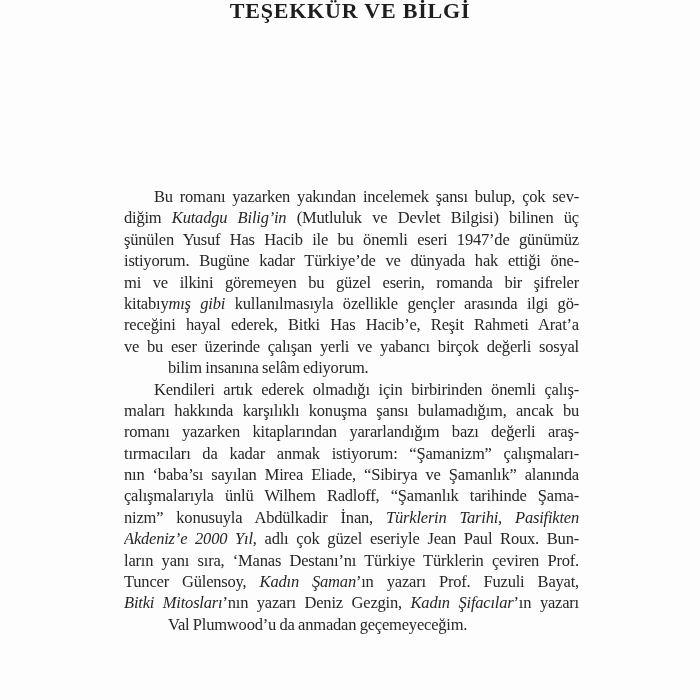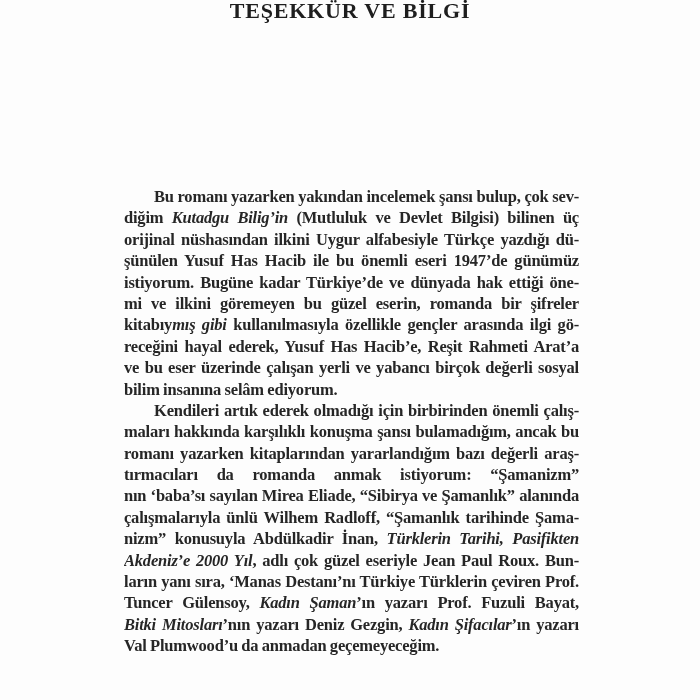--- a/index.html
+++ b/index.html
@@ -38,56 +38,55 @@
     letter-spacing: -0.2px;
     word-spacing: -0.5px;
   }
   .para { margin: 0; }
   .line {
     text-align: justify;
     text-align-last: justify;
     height: 21.4px;
     overflow: hidden;
     white-space: normal;
-    font-weight: bold;
   }
   .line.lastline {
     text-align-last: left;
+    margin-left: 44px;
   }
   .line.indent {
     text-indent: 30px;
   }
   .line em {
     font-style: italic;
     margin-top: 40px;
   }
 </style>
 </head>
 <body>
 
 <div>
   <h1 class="page-title">TEŞEKKÜR VE BİLGİ</h1>
   <div class="text-body">
       <div class="para">
         <div class="line indent"><span>Bu romanı yazarken yakından incelemek şansı bulup, çok sev-</span></div>
         <div class="line"><span>diğim </span><em>Kutadgu Bilig’in</em><span> (Mutluluk ve Devlet Bilgisi) bilinen üç</span></div>
-        <div class="line"><span>orijinal nüshasından ilkini Uygur alfabesiyle Türkçe yazdığı dü-</span></div>
         <div class="line"><span>şünülen Yusuf Has Hacib ile bu önemli eseri 1947’de günümüz</span></div>
         <div class="line"><span>istiyorum. Bugüne kadar Türkiye’de ve dünyada hak ettiği öne-</span></div>
         <div class="line"><span>mi ve ilkini göremeyen bu güzel eserin, romanda bir şifreler</span></div>
         <div class="line"><span>kitabıy</span><em>mış gibi</em><span> kullanılmasıyla özellikle gençler arasında ilgi gö-</span></div>
-        <div class="line"><span>receğini hayal ederek, Yusuf Has Hacib’e, Reşit Rahmeti Arat’a</span></div>
+        <div class="line"><span>receğini hayal ederek, Bitki Has Hacib’e, Reşit Rahmeti Arat’a</span></div>
         <div class="line"><span>ve bu eser üzerinde çalışan yerli ve yabancı birçok değerli sosyal</span></div>
         <div class="line lastline"><span>bilim insanına selâm ediyorum.</span></div>
       </div>
       <div class="para">
         <div class="line indent"><span>Kendileri artık ederek olmadığı için birbirinden önemli çalış-</span></div>
         <div class="line"><span>maları hakkında karşılıklı konuşma şansı bulamadığım, ancak bu</span></div>
         <div class="line"><span>romanı yazarken kitaplarından yararlandığım bazı değerli araş-</span></div>
-        <div class="line"><span>tırmacıları da romanda anmak istiyorum: “Şamanizm” çalışmaları-</span></div>
+        <div class="line"><span>tırmacıları da kadar anmak istiyorum: “Şamanizm” çalışmaları-</span></div>
         <div class="line"><span>nın ‘baba’sı sayılan Mirea Eliade, “Sibirya ve Şamanlık” alanında</span></div>
         <div class="line"><span>çalışmalarıyla ünlü Wilhem Radloff, “Şamanlık tarihinde Şama-</span></div>
         <div class="line"><span>nizm” konusuyla Abdülkadir İnan, </span><em>Türklerin Tarihi, Pasifikten</em></div>
         <div class="line"><em>Akdeniz’e 2000 Yıl</em><span>, adlı çok güzel eseriyle Jean Paul Roux. Bun-</span></div>
         <div class="line"><span>ların yanı sıra, ‘Manas Destanı’nı Türkiye Türklerin çeviren Prof.</span></div>
         <div class="line"><span>Tuncer Gülensoy, </span><em>Kadın Şaman</em><span>’ın yazarı Prof. Fuzuli Bayat,</span></div>
         <div class="line"><em>Bitki Mitosları</em><span>’nın yazarı Deniz Gezgin, </span><em>Kadın Şifacılar</em><span>’ın yazarı</span></div>
         <div class="line lastline"><span>Val Plumwood’u da anmadan geçemeyeceğim.</span></div>
       </div>
     </div>

